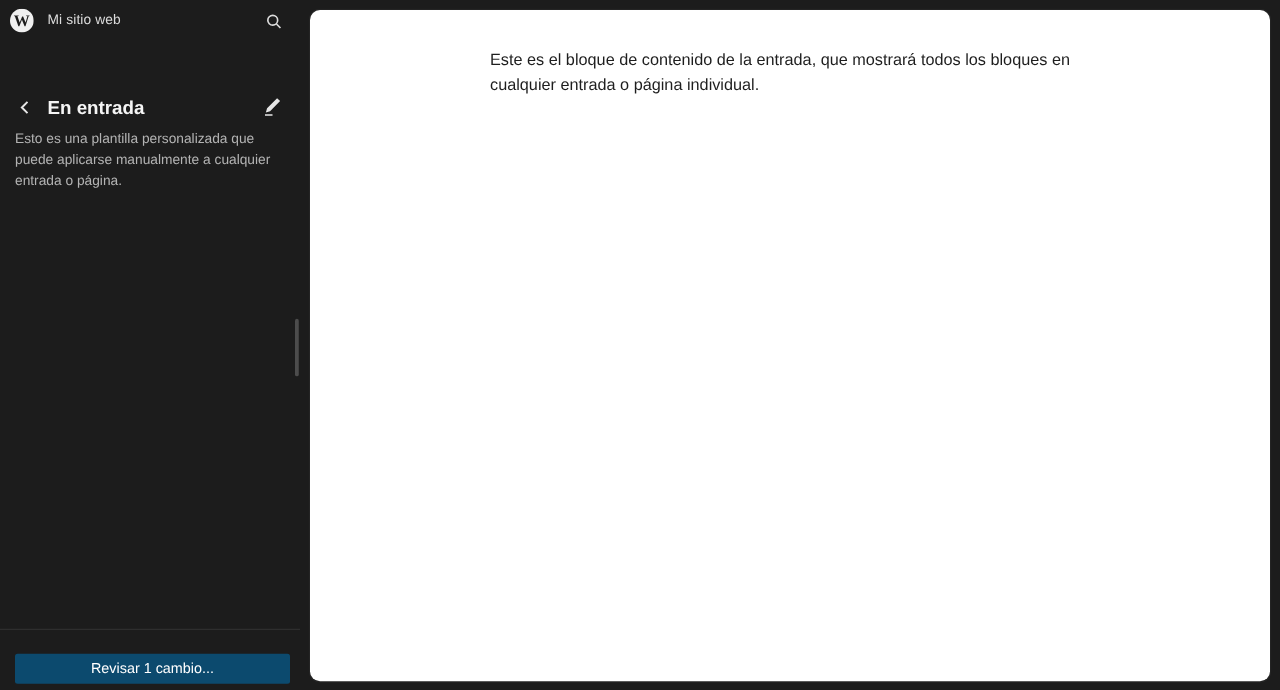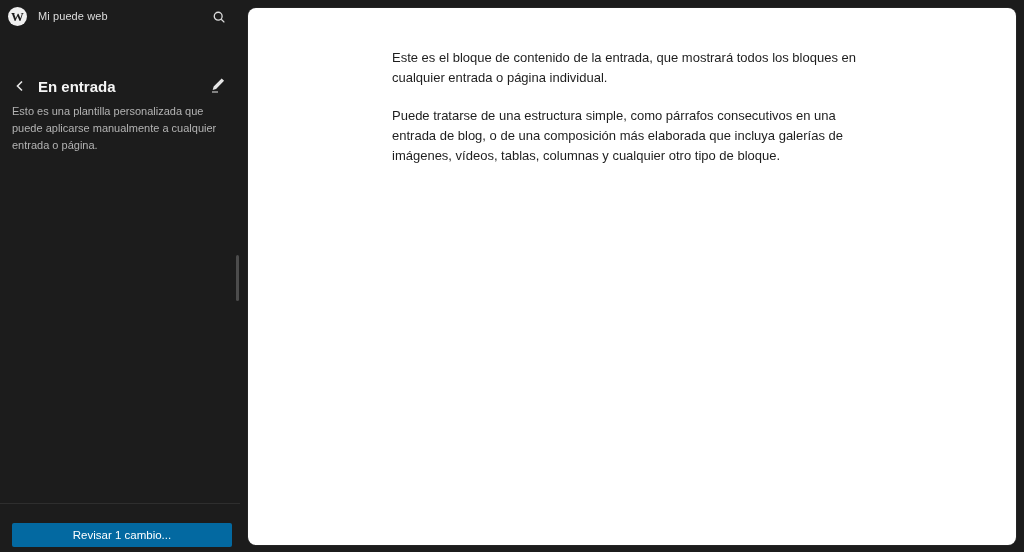--- a/index.html
+++ b/index.html
@@ -75,40 +75,40 @@
     border-radius: 2px; background: #4c4c4c; cursor: col-resize;
   }
 
   
   .canvas {
     position: absolute; left: 248px; top: 8px; width: 768px; height: 537px;
     background: #ffffff; border-radius: 8px; overflow: hidden;
     box-shadow: 0 0 0 1px rgba(255,255,255,0.04);
   }
   .post-content {
-    width: 480px; margin: 0 auto; padding-top: 40px;
+    width: 480px; margin: 0 auto; padding-top: 30px;
     color: #1e1e1e; font-size: 13px; line-height: 20px;
   }
   .post-content p { margin: 0 0 18px; cursor: text; }
 
   .icon-svg { display: block; }
 </style>
 </head>
 <body>
 
 <div class="app">
 
   <div class="topbar">
     <button class="logo-btn" aria-label="WordPress">
       <svg class="icon-svg" width="19" height="19" viewBox="0 0 20 20">
         <circle cx="10" cy="10" r="10" fill="#f0f0f0"></circle>
         <text x="10" y="14.6" text-anchor="middle" font-family="Liberation Serif, serif" font-weight="bold" font-size="13.5" fill="#1c1c1c">W</text>
       </svg>
     </button>
-    <span class="site-title">Mi puede web</span>
+    <span class="site-title">Mi sitio web</span>
     <button class="search-btn" aria-label="Buscar">
       <svg class="icon-svg" width="15" height="15" viewBox="0 0 16 16" fill="none" stroke="#dcdcdc" stroke-width="1.4">
         <circle cx="6.6" cy="6.6" r="4.2"></circle>
         <line x1="9.8" y1="9.8" x2="13.2" y2="13.2"></line>
       </svg>
     </button>
   </div>
 
   <div class="sidebar">
     <div class="sidebar-header">
@@ -119,26 +119,25 @@
       </button>
       <h1 class="template-title">En entrada</h1>
       <button class="edit-btn" aria-label="Editar">
         <svg class="icon-svg" width="18" height="18" viewBox="0 0 24 24" fill="#e6e6e6">
           <path d="M20.1 5.1L16.9 2 6.2 12.7l-1.3 4.5 4.5-1.3L20.1 5.1zM4 20.8h8v-1.5H4v1.5z"></path>
         </svg>
       </button>
     </div>
     <p class="template-desc">Esto es una plantilla personalizada que puede aplicarse manualmente a cualquier entrada o página.</p>
     <div class="sidebar-footer">
-      <button class="review-btn" style="background: #0369a1;">Revisar 1 cambio...</button>
+      <button class="review-btn" style="background: #0c4a6e;">Revisar 1 cambio...</button>
     </div>
   </div>
 
   <div class="resize-handle"></div>
 
   <div class="canvas">
     <div class="post-content">
       <p>Este es el bloque de contenido de la entrada, que mostrará todos los bloques en cualquier entrada o página individual.</p>
-      <p>Puede tratarse de una estructura simple, como párrafos consecutivos en una entrada de blog, o de una composición más elaborada que incluya galerías de imágenes, vídeos, tablas, columnas y cualquier otro tipo de bloque.</p>
     </div>
   </div>
 
 </div>
 
 </body></html>

